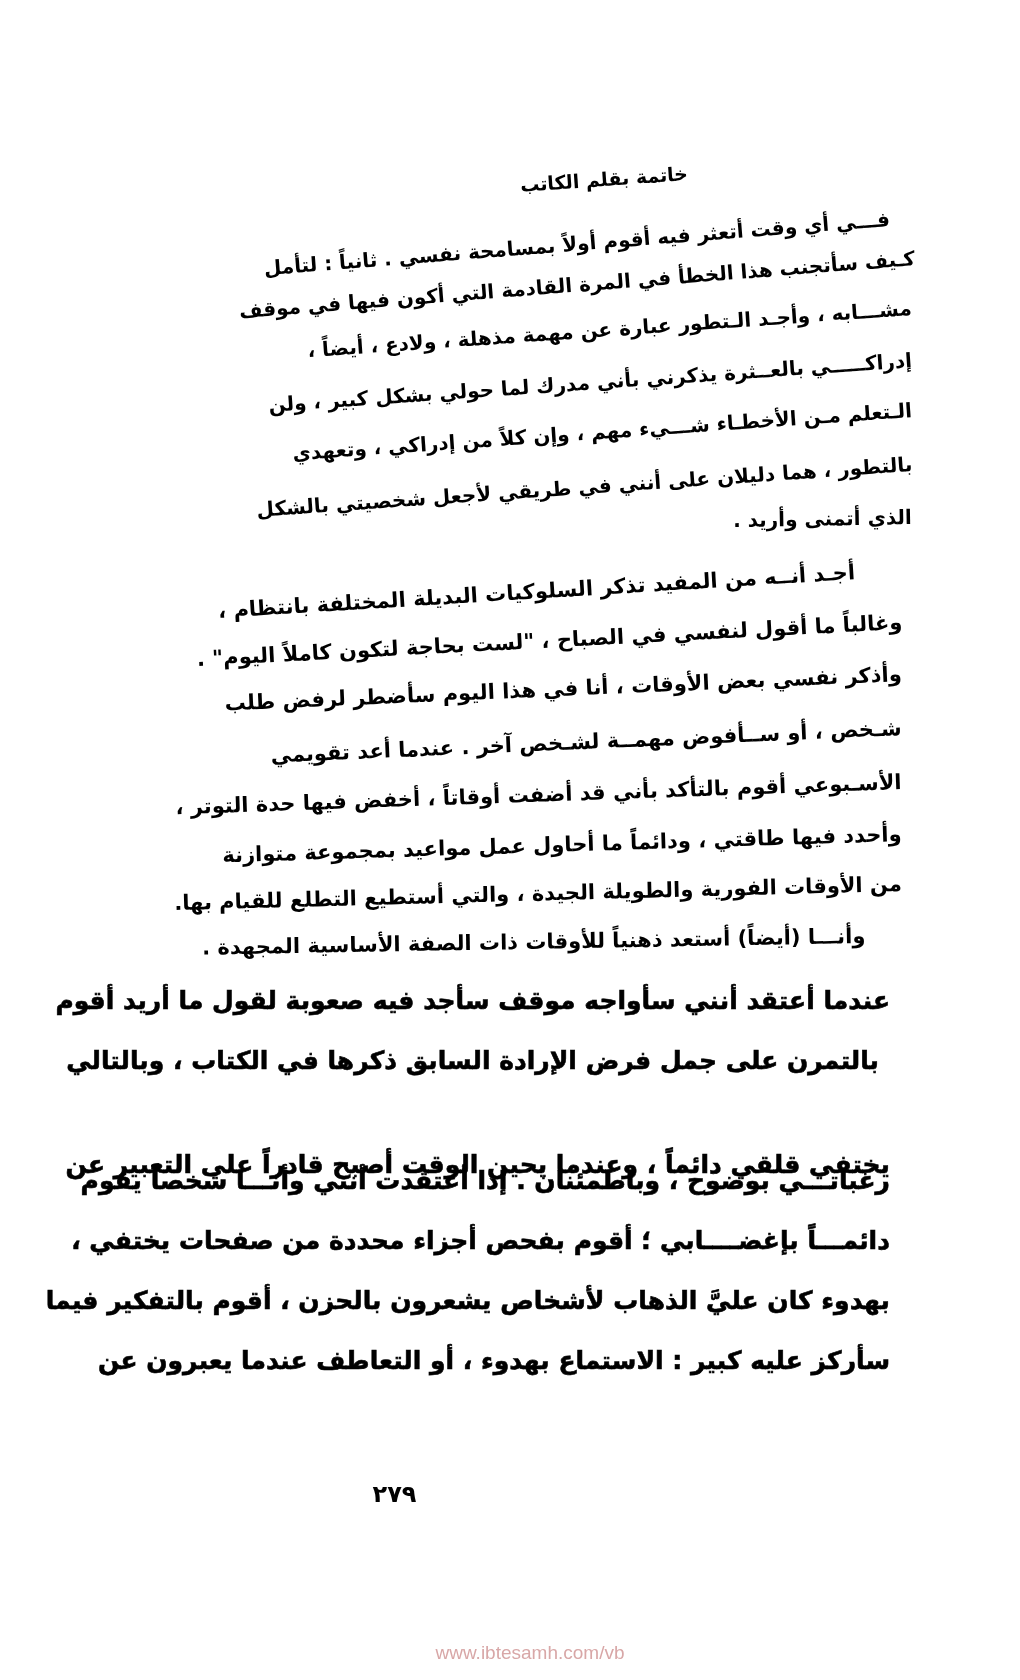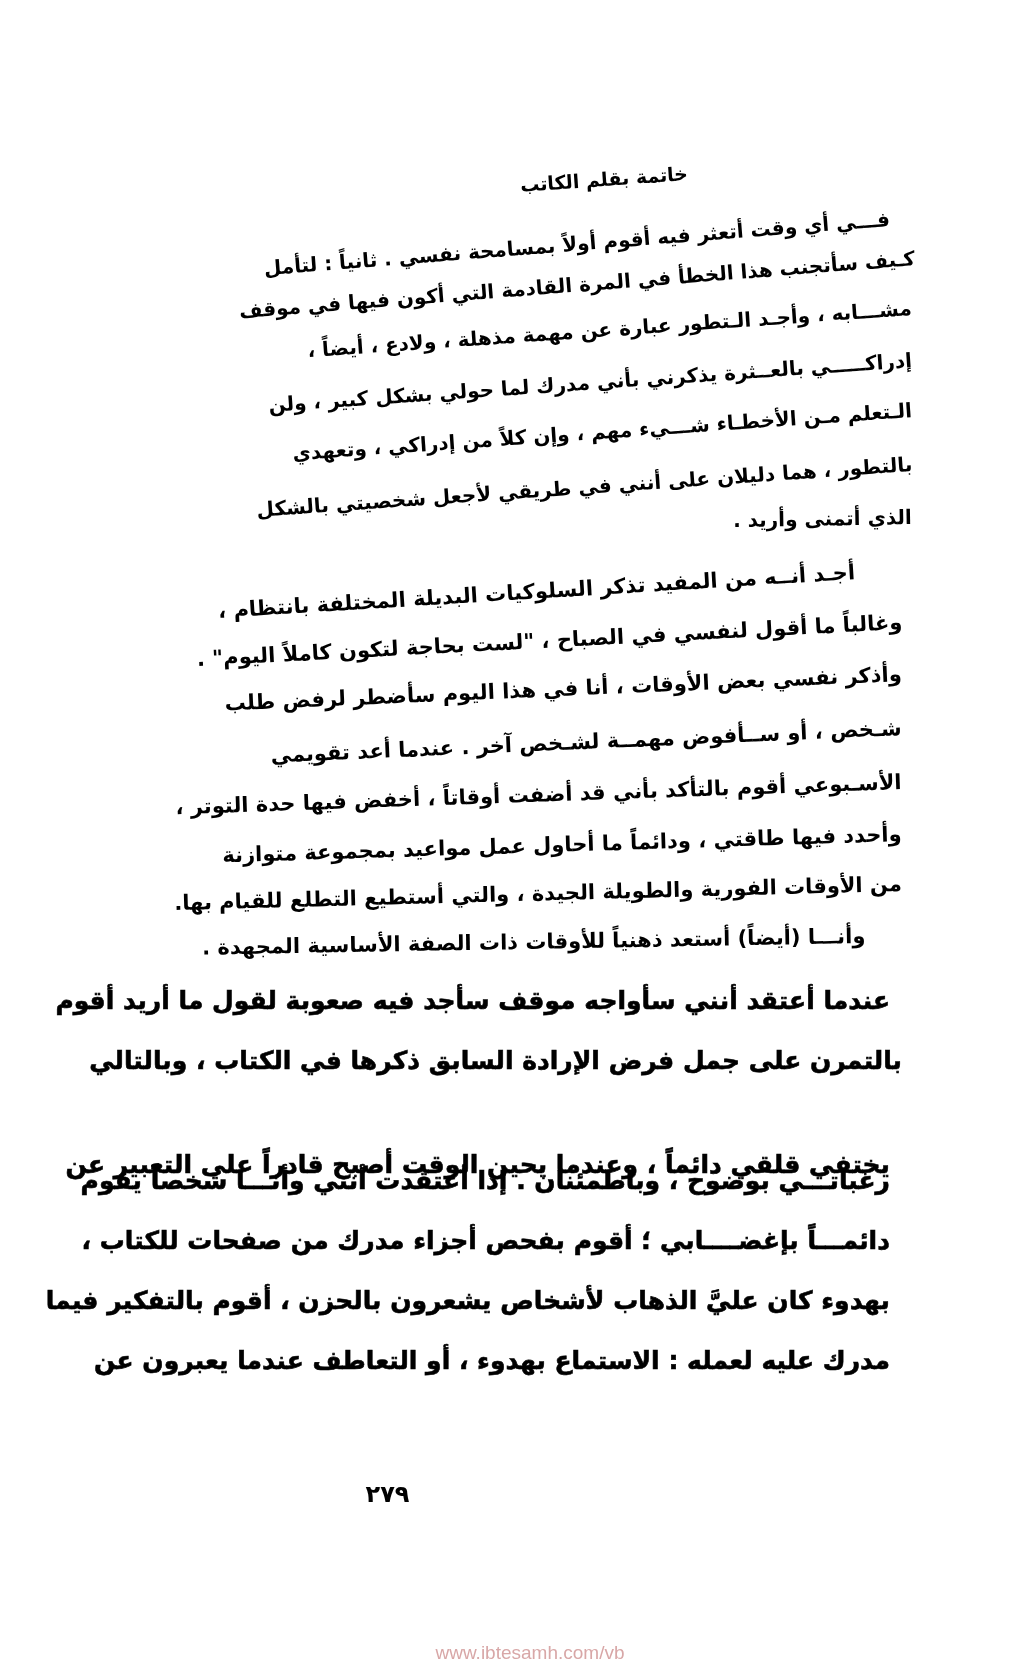--- a/index.html
+++ b/index.html
@@ -6,21 +6,21 @@
   body { width: 1020px; height: 1680px; position: relative; overflow: hidden;
          font-family: "DejaVu Sans", sans-serif; color: #000; }
   .page { position: absolute; left: 0; top: 0; width: 1020px; height: 1680px; background: #fff; }
   .line { position: absolute; direction: rtl; white-space: nowrap; font-weight: bold;
           transform-origin: right center; text-align: right; }
   .title { position: absolute; direction: rtl; white-space: nowrap; font-weight: bold;
            font-size: 19px; transform-origin: center center; }
   .p1 { font-size: 20px; }
   .p2 { font-size: 21px; }
   .p3 { font-size: 25px; font-weight: bold; -webkit-text-stroke: 0.6px #000; }
-  .pagenum { position: absolute; left: 3px; width: 885px; top: 1480px; text-align: center;
+  .pagenum { position: absolute; left: 10px; width: 885px; top: 1480px; text-align: center;
              font-size: 24px; font-weight: bold; direction: rtl; }
   .pagenum span { position: relative; left: -58px; }
   .watermark { position: absolute; left: 0; width: 1020px; top: 1642px; text-align: center;
                font-family: "Liberation Sans", sans-serif; font-size: 19px; color: #d8a7a7; }
   .watermark span { position: relative; left: 20px; }
 </style>
 </head>
 <body>
 
 <div class="page">
@@ -43,26 +43,26 @@
     <div class="line p2" style="right:118px; top:662px; transform: rotate(-2.5deg);">وأذكر نفسي بعض الأوقات ، أنا في هذا اليوم سأضطر لرفض طلب</div>
     <div class="line p2" style="right:118px; top:716px; transform: rotate(-2.5deg);">شـخص ، أو ســأفوض مهمــة لشـخص آخر . عندما أعد تقويمي</div>
     <div class="line p2" style="right:118px; top:770px; transform: rotate(-2deg);">الأسـبوعي أقوم بالتأكد بأني قد أضفت أوقاتاً ، أخفض فيها حدة التوتر ،</div>
     <div class="line p2" style="right:118px; top:822px; transform: rotate(-1.8deg);">وأحدد فيها طاقتي ، ودائماً ما أحاول عمل مواعيد بمجموعة متوازنة</div>
     <div class="line p2" style="right:118px; top:872px; transform: rotate(-1.5deg);">من الأوقات الفورية والطويلة الجيدة ، والتي أستطيع التطلع للقيام بها.</div>
     <div class="line p2" style="right:155px; top:924px; transform: rotate(-1deg);">وأنـــا (أيضاً) أستعد ذهنياً للأوقات ذات الصفة الأساسية المجهدة .</div>
   </div>
 
   <div>
     <div class="line p3" style="right:130px; top:986px;">عندما أعتقد أنني سأواجه موقف سأجد فيه صعوبة لقول ما أريد أقوم</div>
-    <div class="line p3" style="right:118px; top:1046px;">بالتمرن على جمل فرض الإرادة السابق ذكرها في الكتاب ، وبالتالي</div>
+    <div class="line p3" style="right:141px; top:1046px;">بالتمرن على جمل فرض الإرادة السابق ذكرها في الكتاب ، وبالتالي</div>
     <div class="line p3" style="right:130px; top:1150px;">يختفي قلقي دائماً ، وعندما يحين الوقت أصبح قادراً على التعبير عن</div>
     <div class="line p3" style="right:130px; top:1166px;">رغباتـــي بوضوح ، وباطمئنان . إذا أعتقدت أنني وأنـــا شخصاً يقوم</div>
-    <div class="line p3" style="right:130px; top:1226px;">دائمـــاً بإغضــــابي ؛ أقوم بفحص أجزاء مدرك من صفحات للكتاب ،</div>
+    <div class="line p3" style="right:130px; top:1226px;">دائمـــاً بإغضــــابي ؛ أقوم بفحص أجزاء محددة من صفحات يختفي ،</div>
     <div class="line p3" style="right:130px; top:1286px;">بهدوء كان عليَّ الذهاب لأشخاص يشعرون بالحزن ، أقوم بالتفكير فيما</div>
-    <div class="line p3" style="right:130px; top:1346px;">مدرك عليه لعمله : الاستماع بهدوء ، أو التعاطف عندما يعبرون عن</div>
+    <div class="line p3" style="right:130px; top:1346px;">سأركز عليه كبير : الاستماع بهدوء ، أو التعاطف عندما يعبرون عن</div>
   </div>
 
   <div class="pagenum">
     <span>٢٧٩</span>
   </div>
 
   <div class="watermark">
     <span>www.ibtesamh.com/vb</span>
   </div>
 

